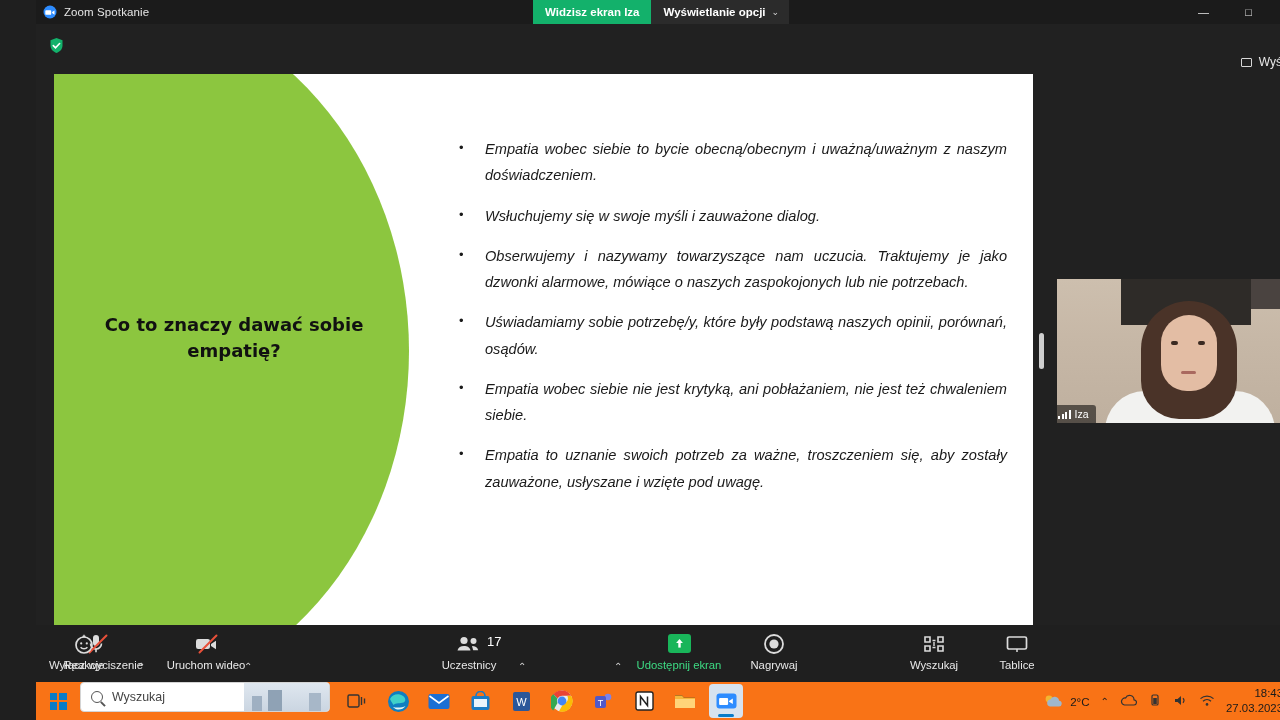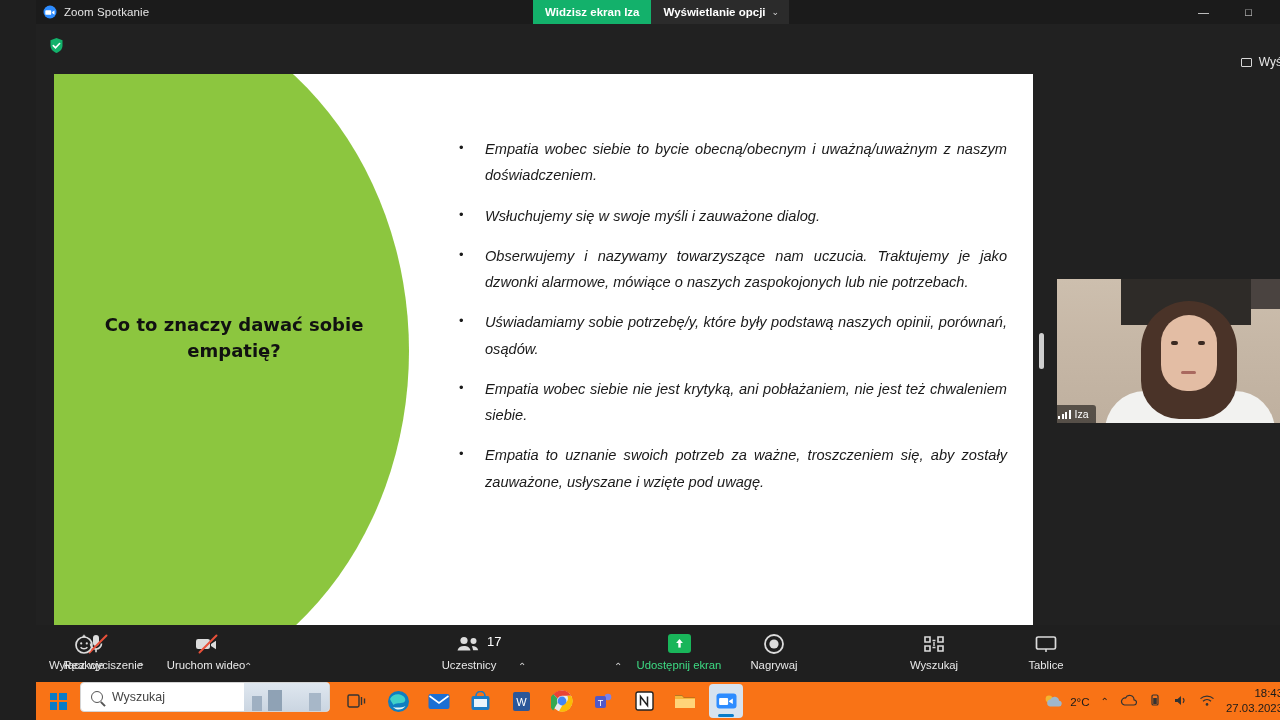--- a/index.html
+++ b/index.html
@@ -399,21 +399,21 @@
     <div class="zb-item" style="left: 850px;">
       <span class="zb-icon">
         <svg width="22" height="20" viewBox="0 0 22 20">
           <path d="M2 3h5v5H2zM15 3h5v5h-5zM2 12h5v5H2zM15 12h5v5h-5z" fill="none" stroke="#dcdcdc" stroke-width="1.6"></path>
           <path d="M9.5 6.5h3M9.5 13.5h3M11 8v4" stroke="#dcdcdc" stroke-width="1.4"></path>
         </svg>
       </span>
       <span class="zb-label">Wyszukaj</span>
     </div>
 
-    <div class="zb-item" style="left: 962px; text-align: right;">
+    <div class="zb-item" style="left: 933px; text-align: right;">
       <span class="zb-icon">
         <svg width="24" height="20" viewBox="0 0 24 20">
           <rect x="2.5" y="3" width="19" height="12" rx="1.6" fill="none" stroke="#dcdcdc" stroke-width="1.7"></rect>
           <path d="M12 15v3" stroke="#dcdcdc" stroke-width="1.5"></path>
         </svg>
       </span>
       <span class="zb-label">Tablice</span>
     </div>
 
   </div>

